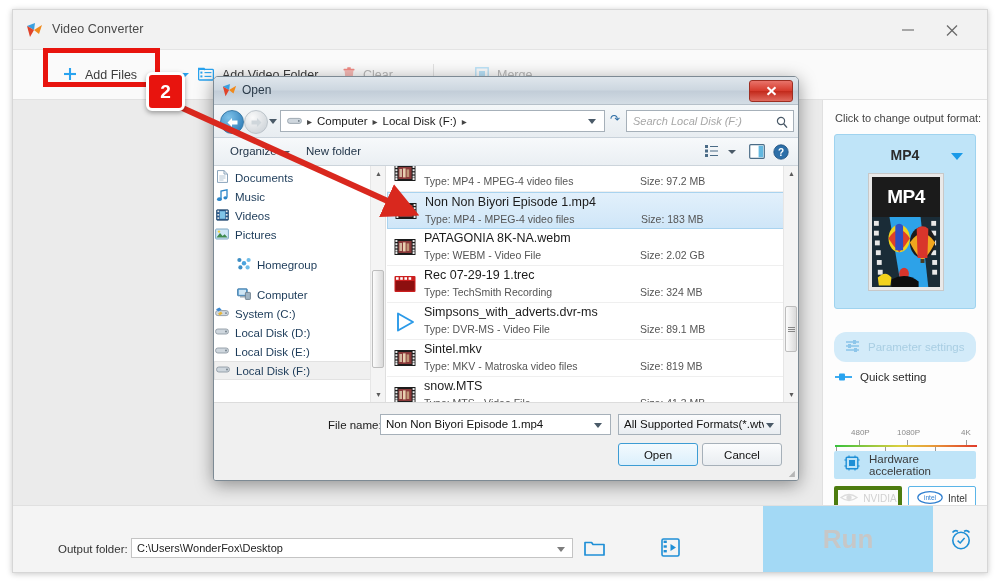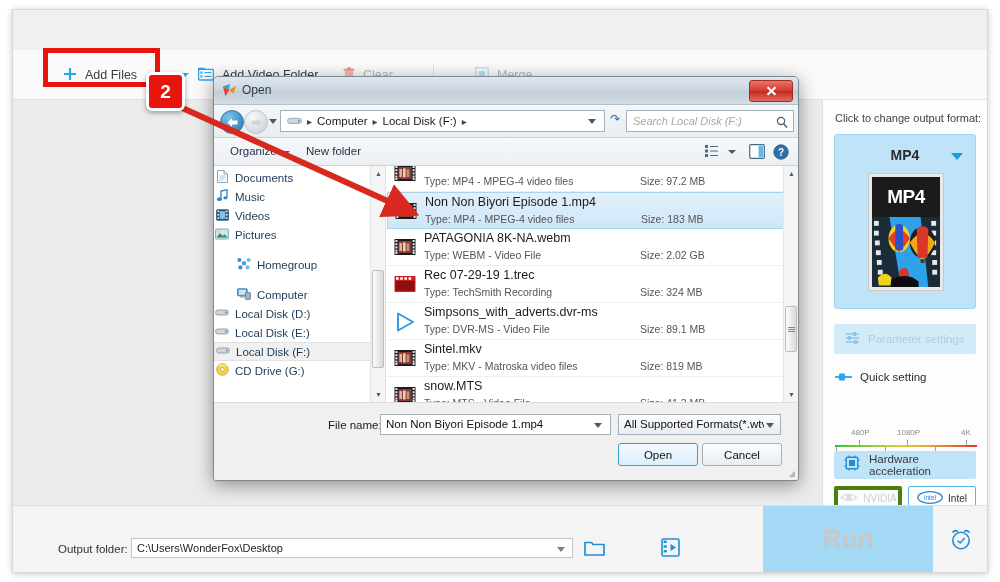--- a/index.html
+++ b/index.html
@@ -142,24 +142,24 @@
     font-family: "Liberation Sans", sans-serif;
     letter-spacing: -.5px;
   }
   .thumb-bot {
     position: absolute; left: 0; top: 36%; width: 100%; height: 64%;
     background: #2da2e8;
     overflow: hidden;
   }
 
   #param-settings {
-    position: absolute; left: 11px; top: 224px;
+    position: absolute; left: 11px; top: 232px;
     width: 142px; height: 30px;
     background: #d3ebf9;
-    border-radius: 2px;
+    border-radius: 12px;
     display: flex; align-items: center;
   }
   #param-icon { margin-left: 11px; opacity: .45; }
   #param-label {
     margin-left: 8px; font-size: 11.5px; color: #a9cee3;
   }
 
   #quick-setting-row {
     position: absolute; left: 12px; top: 268px;
     display: flex; align-items: center;
@@ -587,20 +587,42 @@
     width: 1000px; height: 582px;
     z-index: 61;
     pointer-events: none;
   }
 </style>
 </head>
 <body>
 
 <div id="app-window">
 
+  <div id="title-bar">
+    <span id="app-logo">
+      <svg width="17" height="17" viewBox="0 0 17 17">
+        <path d="M1 4 L9 1 L8 8 Z" fill="#3aa0e0"></path>
+        <path d="M8 8 L16 3 L13 12 Z" fill="#f08a1d"></path>
+        <path d="M1 4 L8 8 L4 15 Z" fill="#e0432a"></path>
+      </svg>
+    </span>
+    <span id="app-title">Video Converter</span>
+
+    <div class="winbtn" id="btn-minimize">
+      <svg width="14" height="12" viewBox="0 0 14 12">
+          <line x1="1" y1="6" x2="13" y2="6" stroke="#6a6a6a" stroke-width="1.1"></line>
+        </svg>
+    </div>
+    <div class="winbtn" id="btn-close">
+      <svg width="14" height="13" viewBox="0 0 14 13">
+        <line x1="2" y1="1.5" x2="12" y2="11.5" stroke="#6a6a6a" stroke-width="1.2"></line>
+        <line x1="12" y1="1.5" x2="2" y2="11.5" stroke="#6a6a6a" stroke-width="1.2"></line>
+      </svg>
+    </div>
+  </div>
 
   <div id="toolbar">
     <div class="tb-item" id="tb-addfiles">
       <span>
         <svg width="14" height="14" viewBox="0 0 14 14">
           <line x1="7" y1="1" x2="7" y2="13" stroke="#29a3ef" stroke-width="2.1"></line>
           <line x1="1" y1="7" x2="13" y2="7" stroke="#29a3ef" stroke-width="2.1"></line>
         </svg>
       </span>
       <span class="lbl">Add Files</span>
@@ -972,47 +994,48 @@
           <div class="nav-row lvl1">
             <span class="nicon"><svg width="14" height="12" viewBox="0 0 14 12">
                 <rect x="0.6" y="0.8" width="9.6" height="7" rx="0.6" fill="#5b9ed0" stroke="#3f7aa8" stroke-width="0.9"></rect>
                 <rect x="1.8" y="1.8" width="7.2" height="5" fill="#cfe6f5"></rect>
                 <rect x="3" y="8.4" width="5" height="1" fill="#7a8a96"></rect>
                 <rect x="8.4" y="4.4" width="5" height="7" rx="0.6" fill="#9fb4c4" stroke="#6d7f8d" stroke-width="0.9"></rect>
               </svg></span>
             <span>Computer</span>
           </div>
           <div class="nav-row lvl2">
-            <span class="nicon"><svg width="14" height="11" viewBox="0 0 14 11">
-                <rect x="0.6" y="3" width="12.8" height="5" rx="2.2" fill="#cfd7de" stroke="#8e9aa4" stroke-width="0.9"></rect>
-                <circle cx="11" cy="5.5" r="0.9" fill="#6f7c86"></circle>
-              </svg></span>
-            <span>Local Disk (D:)</span>
+            <span class="nicon"><svg width="14" height="12" viewBox="0 0 14 12">
+                <rect x="0.6" y="3.6" width="12.8" height="5" rx="2.2" fill="#cfd7de" stroke="#8e9aa4" stroke-width="0.9"></rect>
+                <circle cx="11" cy="6.1" r="0.9" fill="#6f7c86"></circle>
+                <path d="M1 2.2 L4.4 0.6 L6.6 2.8 L3.2 4.4 Z" fill="#3f8ad0"></path>
+                <path d="M3 6.4 L6 4.6 L7.6 6.6 L4.6 8.4 Z" fill="#e8b63a"></path>
+              </svg></span>
+            <span>System (C:)</span>
           </div>
           <div class="nav-row lvl2">
             <span class="nicon"><svg width="14" height="11" viewBox="0 0 14 11">
                 <rect x="0.6" y="3" width="12.8" height="5" rx="2.2" fill="#cfd7de" stroke="#8e9aa4" stroke-width="0.9"></rect>
                 <circle cx="11" cy="5.5" r="0.9" fill="#6f7c86"></circle>
               </svg></span>
+            <span>Local Disk (D:)</span>
+          </div>
+          <div class="nav-row lvl2">
+            <span class="nicon"><svg width="14" height="11" viewBox="0 0 14 11">
+                <rect x="0.6" y="3" width="12.8" height="5" rx="2.2" fill="#cfd7de" stroke="#8e9aa4" stroke-width="0.9"></rect>
+                <circle cx="11" cy="5.5" r="0.9" fill="#6f7c86"></circle>
+              </svg></span>
             <span>Local Disk (E:)</span>
           </div>
           <div class="nav-row lvl2 selected">
             <span class="nicon"><svg width="14" height="11" viewBox="0 0 14 11">
                 <rect x="0.6" y="3" width="12.8" height="5" rx="2.2" fill="#cfd7de" stroke="#8e9aa4" stroke-width="0.9"></rect>
                 <circle cx="11" cy="5.5" r="0.9" fill="#6f7c86"></circle>
               </svg></span>
             <span>Local Disk (F:)</span>
-          </div>
-          <div class="nav-row lvl2">
-            <span class="nicon"><svg width="13" height="13" viewBox="0 0 13 13">
-                <circle cx="6.5" cy="6.5" r="5.8" fill="#f0d44a" stroke="#c9a92e" stroke-width="0.9"></circle>
-                <circle cx="6.5" cy="6.5" r="1.8" fill="#fff" stroke="#c9a92e" stroke-width="0.7"></circle>
-                <path d="M2.4 3 Q6.5 1 10.6 3" fill="none" stroke="#fff" stroke-width="0.9" opacity="0.8"></path>
-              </svg></span>
-            <span>CD Drive (G:)</span>
           </div>
         </div>
       <div id="nav-scroll">
         <div class="arrow-up">▲</div>
         <div class="thumbv"></div>
         <div class="arrow-dn">▼</div>
       </div>
     </div>
 
     <div id="list-pane">

